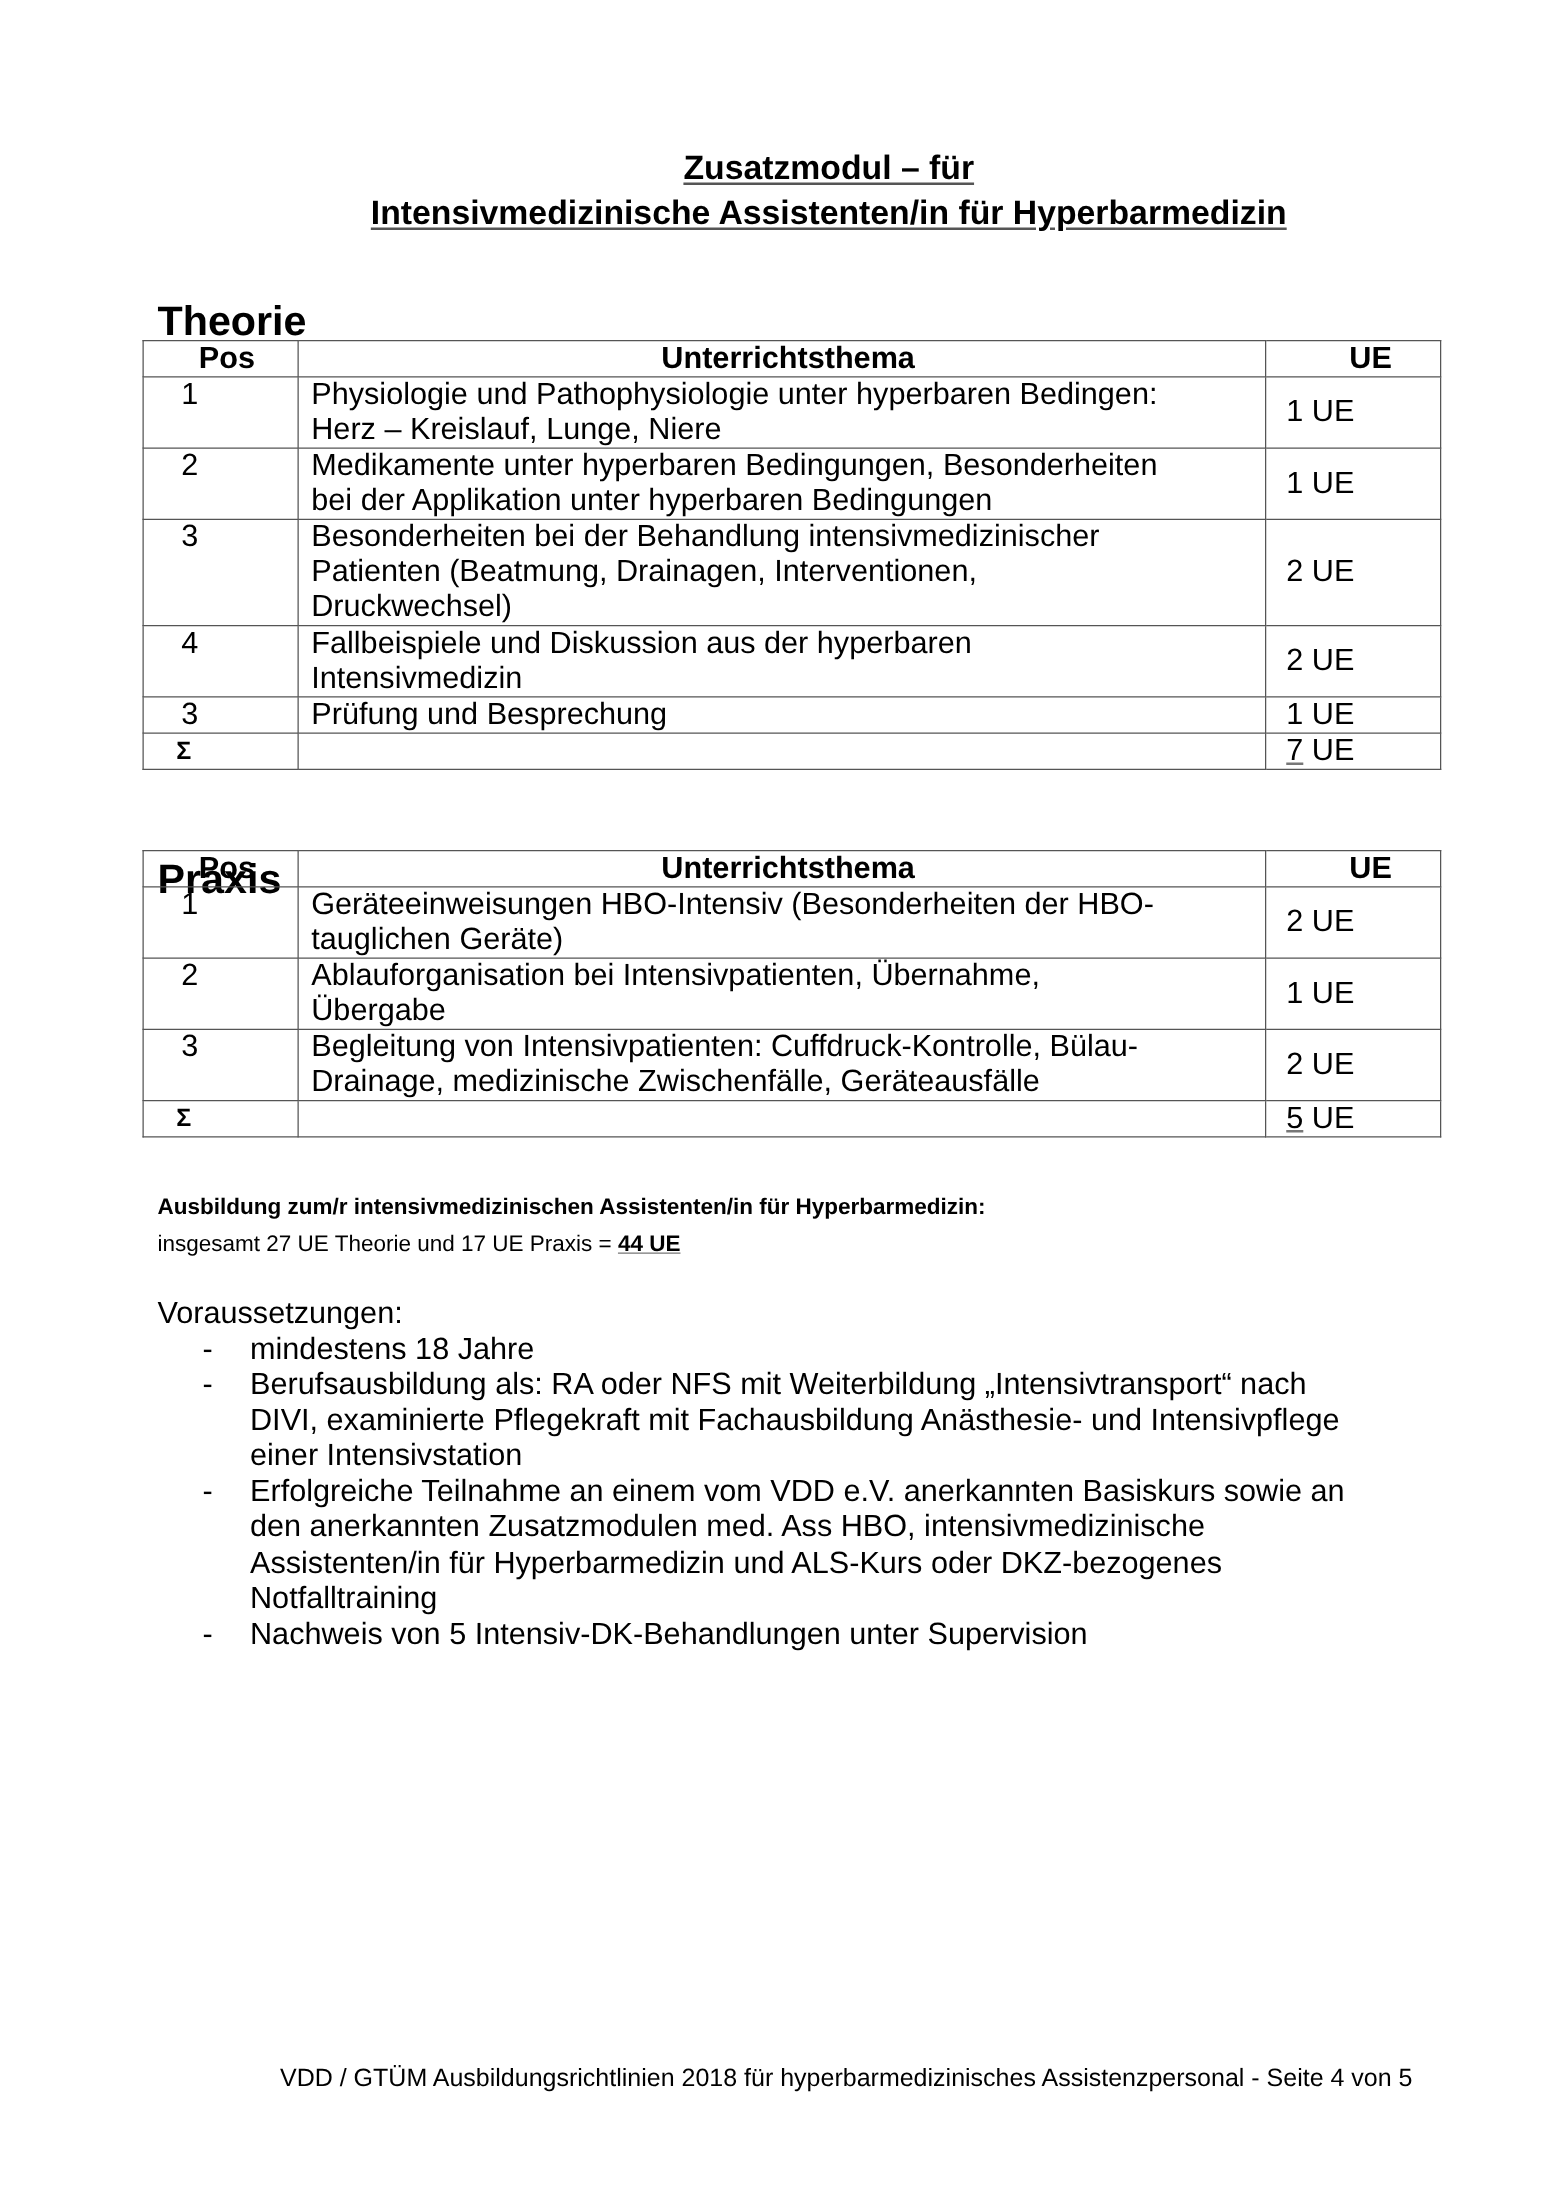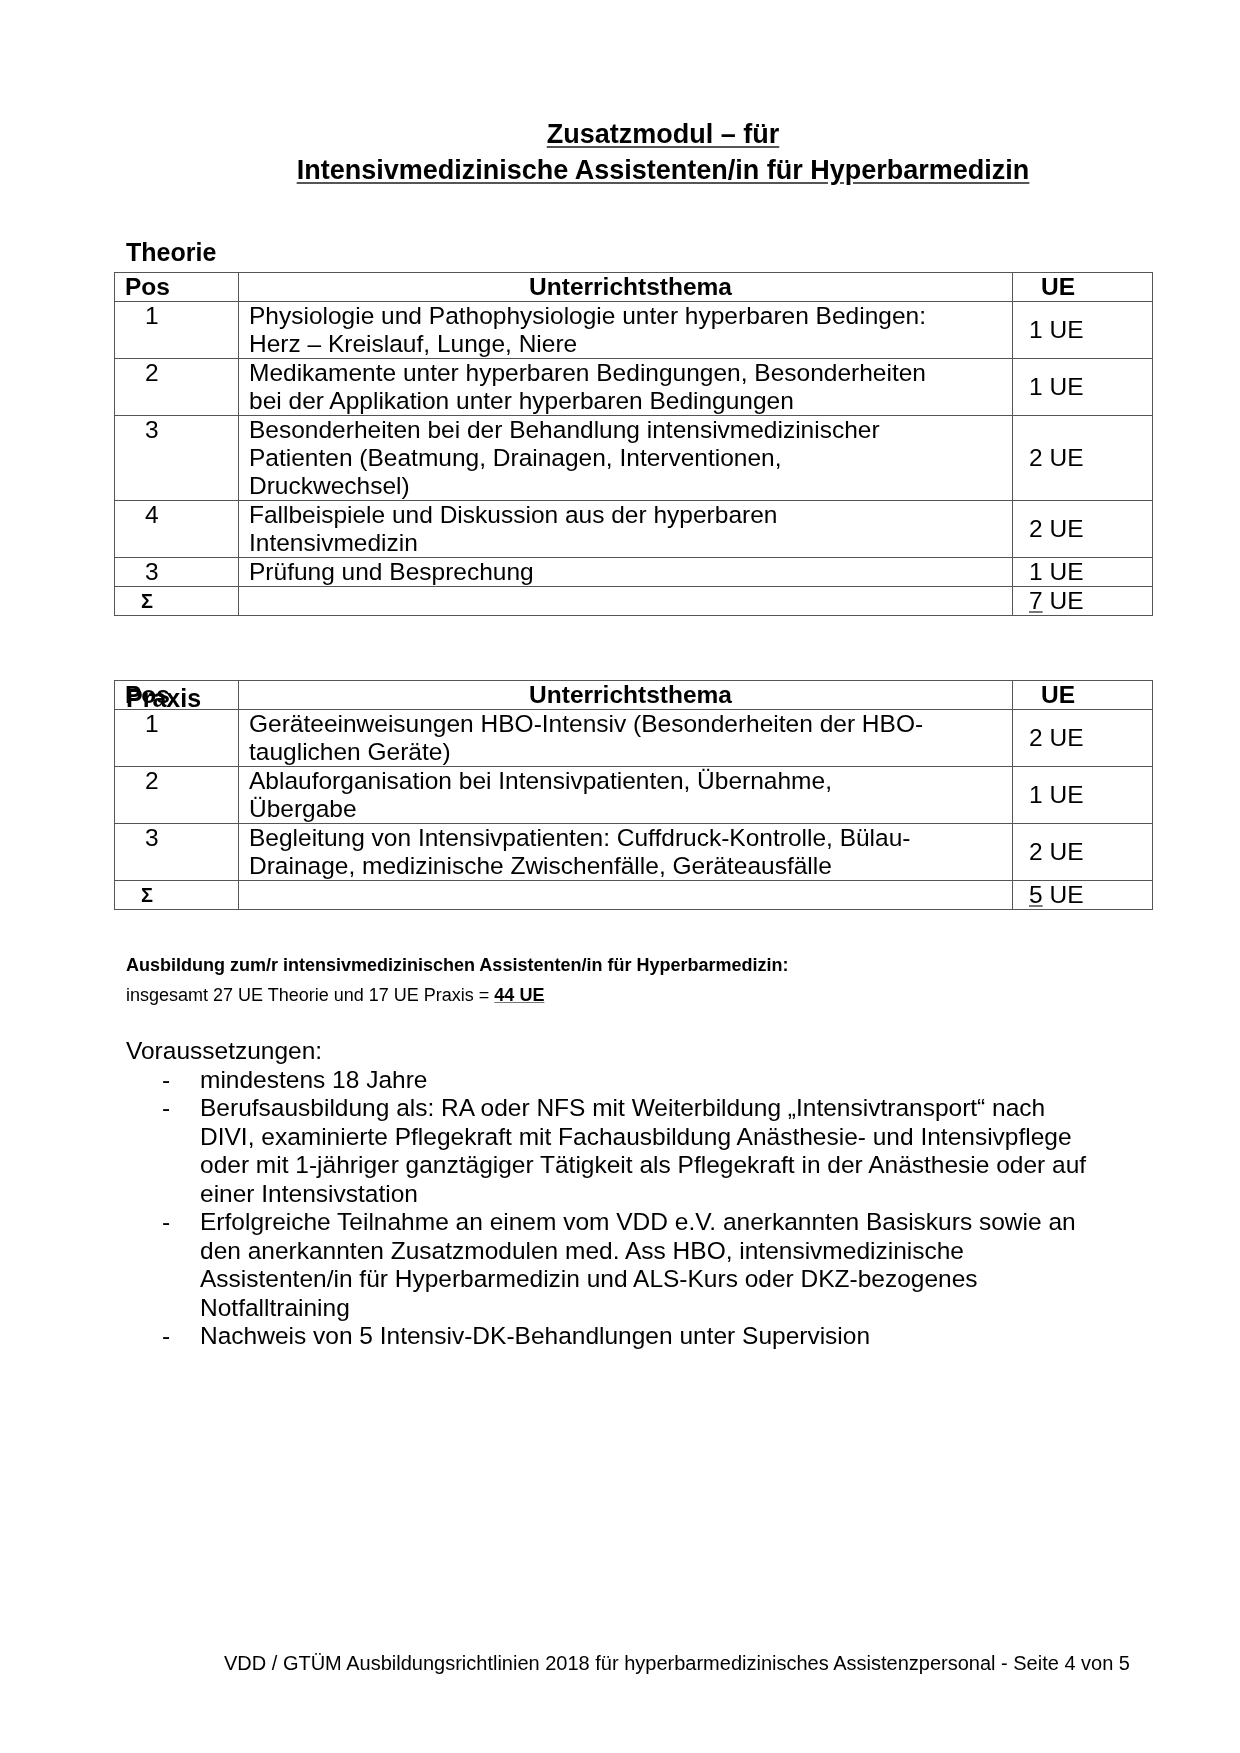--- a/index.html
+++ b/index.html
@@ -3,29 +3,29 @@
 <meta charset="utf-8">
 <style>
   html, body { margin: 0; padding: 0; background: #ffffff; }
   body {
     width: 1240px; height: 1753px; position: relative; overflow: hidden;
     font-family: "Liberation Sans", sans-serif; color: #000; font-size: 25px;
   }
   .title-block { position: absolute; left: 0; top: 116px; width: 1326px; text-align: center; }
   .title-line { font-weight: bold; font-size: 27px; line-height: 36px; text-decoration: underline; text-decoration-color: #555; text-underline-offset: 3px; }
 
-  .section-label { position: absolute; left: 126px; font-weight: bold; font-size: 25px; }
+  .section-label { position: absolute; left: 126px; font-weight: bold; font-size: 33px; }
   table.ctable {
     position: absolute; left: 114px; width: 1039px;
     border-collapse: collapse; table-layout: fixed; font-size: 24.5px;
   }
   table.ctable td, table.ctable th {
     border: 1.5px solid #555; padding: 0 0 0 10px; vertical-align: middle; line-height: 28px;
   }
-  table.ctable th { font-weight: bold; height: 28px; }
+  table.ctable th { font-weight: bold; height: 28px; text-align: center; }
   table.ctable col.c-pos { width: 124px; }
   table.ctable col.c-ue { width: 140px; }
   td.pos { vertical-align: top !important; padding-left: 30px !important; }
   th.pos { text-align: left; }
   th.thema { text-align: center; }
   th.ue { text-align: left; padding-left: 28px !important; }
   td.ue { padding-left: 16px !important; margin-left: 28px; }
   td.sum-sym { font-weight: bold; font-size: 20px; padding-left: 26px !important; }
   td.sum-ue { font-weight: normal; padding-left: 16px !important; }
   .ul-first { text-decoration: underline; text-decoration-color: #777; }
@@ -164,21 +164,20 @@
   <div>Voraussetzungen:</div>
   <ul>
     <li>
         <span class="dash">-</span>
         <div>mindestens 18 Jahre</div>
       </li>
     <li>
         <span class="dash">-</span>
         <div>Berufsausbildung als:  RA oder NFS mit Weiterbildung „Intensivtransport“ nach</div>
         <div>DIVI, examinierte Pflegekraft mit Fachausbildung Anästhesie- und Intensivpflege</div>
-        <div>oder mit 1-jähriger ganztägiger Tätigkeit als Pflegekraft in der Anästhesie oder auf</div>
         <div>einer Intensivstation</div>
       </li>
     <li>
         <span class="dash">-</span>
         <div>Erfolgreiche Teilnahme an einem vom VDD e.V. anerkannten Basiskurs sowie an</div>
         <div>den anerkannten Zusatzmodulen med. Ass HBO, intensivmedizinische</div>
         <div>Assistenten/in für Hyperbarmedizin und ALS-Kurs oder DKZ-bezogenes</div>
         <div>Notfalltraining</div>
       </li>
     <li>

